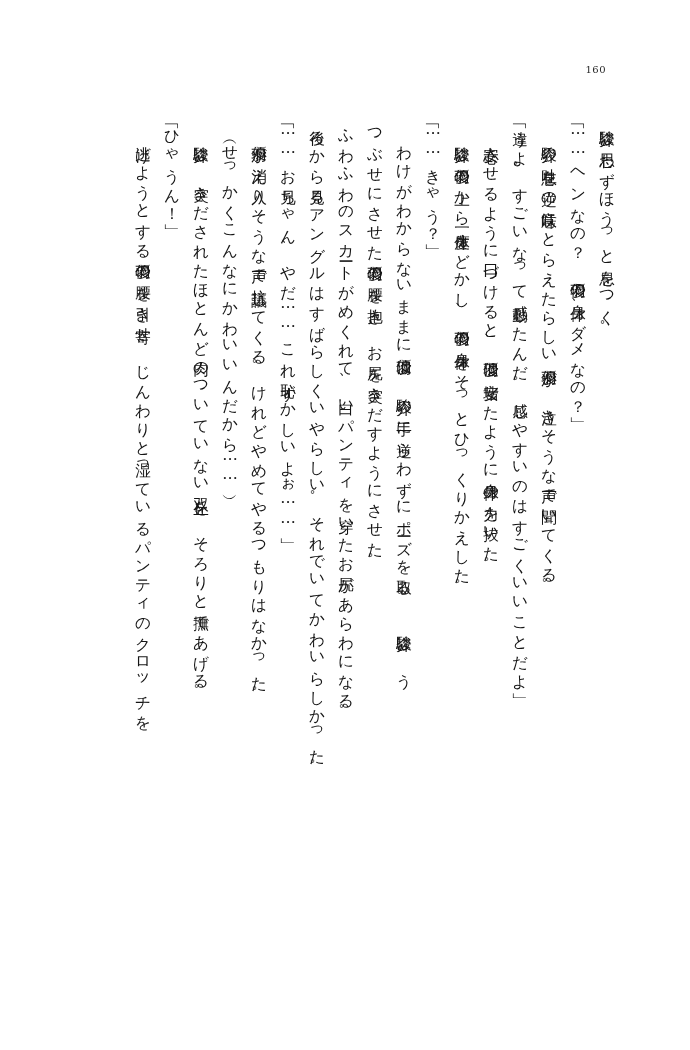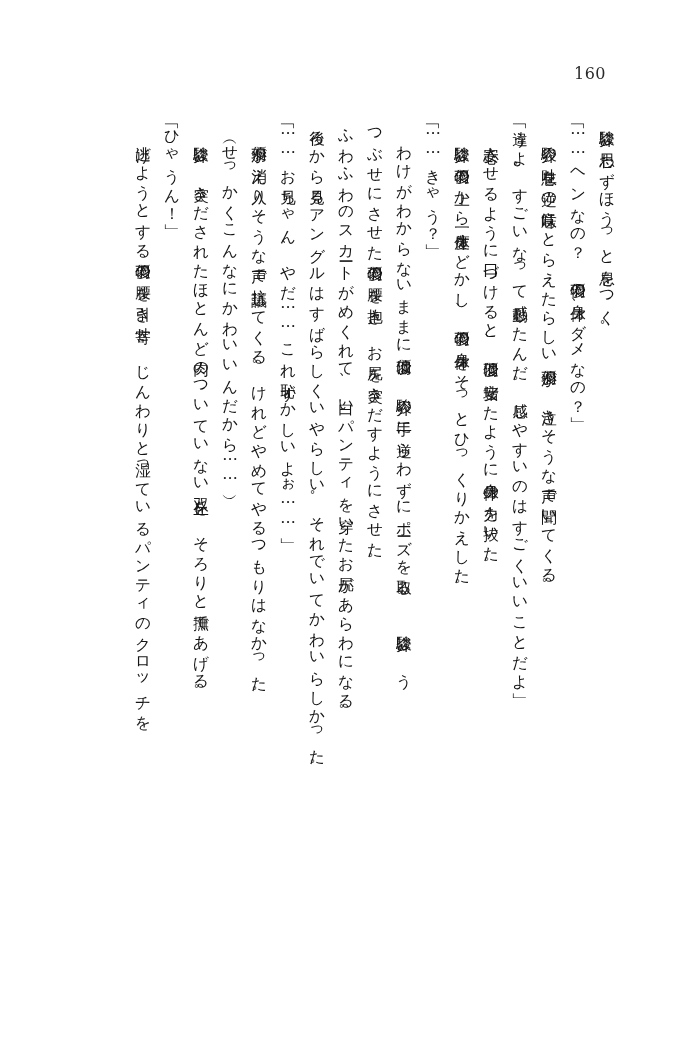--- a/index.html
+++ b/index.html
@@ -19,21 +19,21 @@
     position: relative;
     width: 690px;
     height: 1050px;
     background: #ffffff;
   }
 
   .page-number {
     position: absolute;
     top: 64px;
     right: 84px;
-    font-size: 16px;
+    font-size: 10px;
     letter-spacing: 0.5px;
     color: #2a2a2a;
     font-family: "DejaVu Serif", "Liberation Serif", serif;
   }
 
   .text-block {
     position: absolute;
     top: 118px;
     right: 76px;
     left: 58px;

